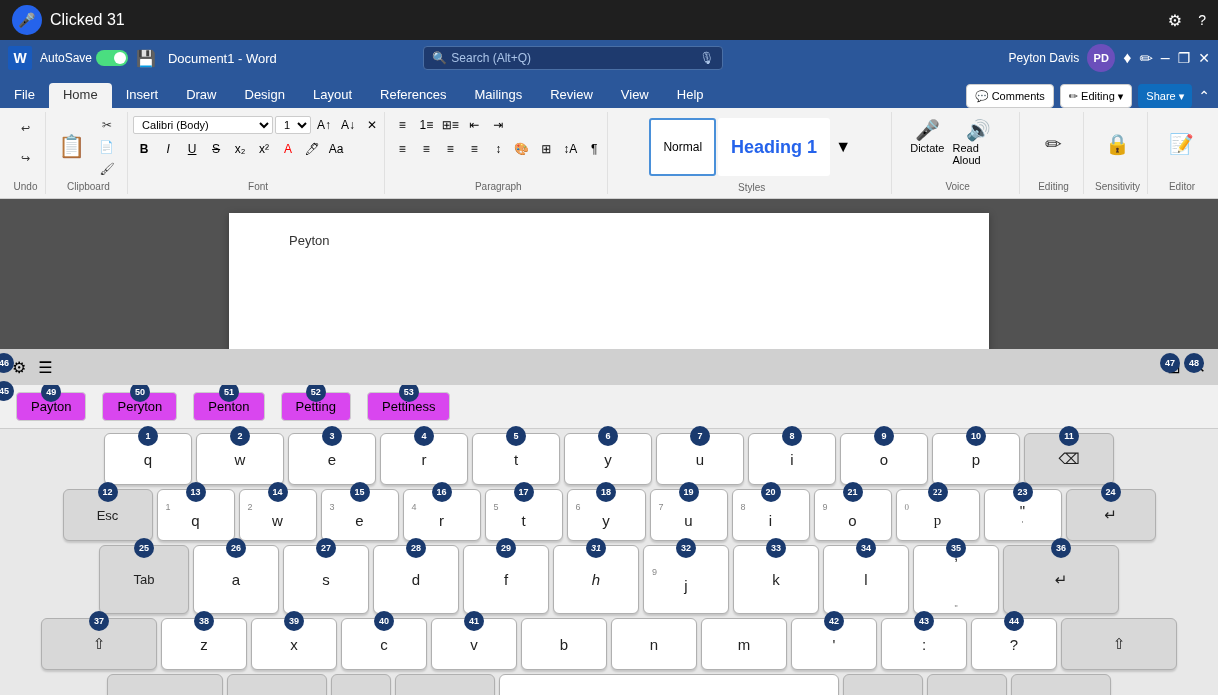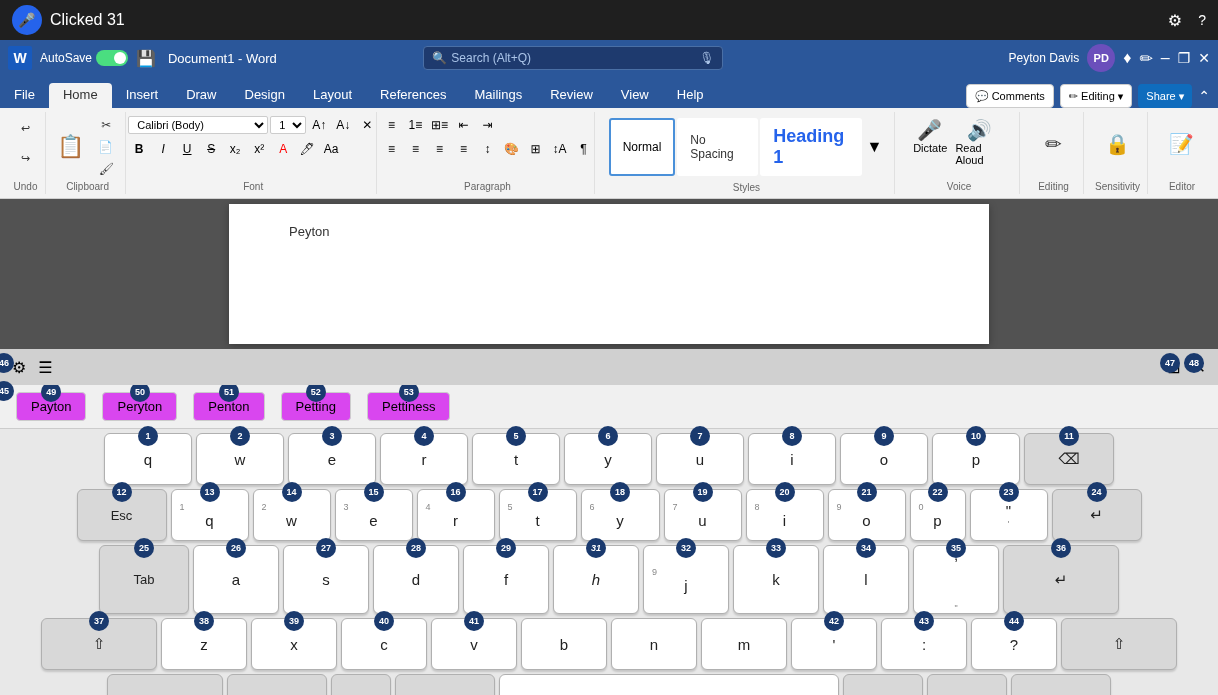--- a/index.html
+++ b/index.html
@@ -168,21 +168,21 @@
       padding: 4px 12px; font-size: 12px; cursor: pointer;
     }
 
     
     .doc-area {
       background: #525252;
       height: 150px;
       display: flex;
       justify-content: center;
       align-items: flex-start;
-      padding-top: 5px;
+      padding-top: 14px;
     }
     .doc-page {
       background: white;
       width: 760px;
       height: 140px;
       box-shadow: 0 2px 8px rgba(0,0,0,0.3);
       padding: 20px 60px;
       font-size: 13px;
       color: #333;
     }
@@ -427,23 +427,20 @@
         </div>
       </div>
       <span class="group-label">Paragraph</span>
     </div>
 
     <div class="ribbon-group" style="min-width:280px;">
       <div class="styles-section">
         <div class="style-btn style-normal">
           <span style="font-size:12px;">Normal</span>
         </div>
-        <div class="style-btn style-nospace">
-          <span style="font-size:12px;">No Spacing</span>
-        </div>
         <div class="style-btn style-heading1">
           <span>Heading 1</span>
         </div>
         <button class="fmt-btn" style="font-size:16px;">▼</button>
       </div>
       <span class="group-label">Styles</span>
     </div>
 
     <div class="ribbon-group" style="min-width:90px;">
       <div class="voice-section">
@@ -621,21 +618,21 @@
       <div class="key" style="width:78px;position:relative;">
         <div class="key-badge">20</div>
         <span class="key-num" style="align-self:flex-start;padding-left:4px;">8</span>
         <span class="key-label">i</span>
       </div>
       <div class="key" style="width:78px;position:relative;">
         <div class="key-badge">21</div>
         <span class="key-num" style="align-self:flex-start;padding-left:4px;">9</span>
         <span class="key-label">o</span>
       </div>
-      <div class="key" style="width:56px;position:relative;">
+      <div class="key" style="width:84px;position:relative;font-family:Liberation Serif, serif;">
         <div class="key-badge">22</div>
         <span class="key-num" style="align-self:flex-start;padding-left:4px;">0</span>
         <span class="key-label">p</span>
       </div>
       <div class="key" style="width:78px;position:relative;">
         <div class="key-badge">23</div>
         <span class="key-label">"</span>
         <span class="key-sub">'</span>
       </div>
       <div class="key key-fn" style="width:90px;position:relative;">

